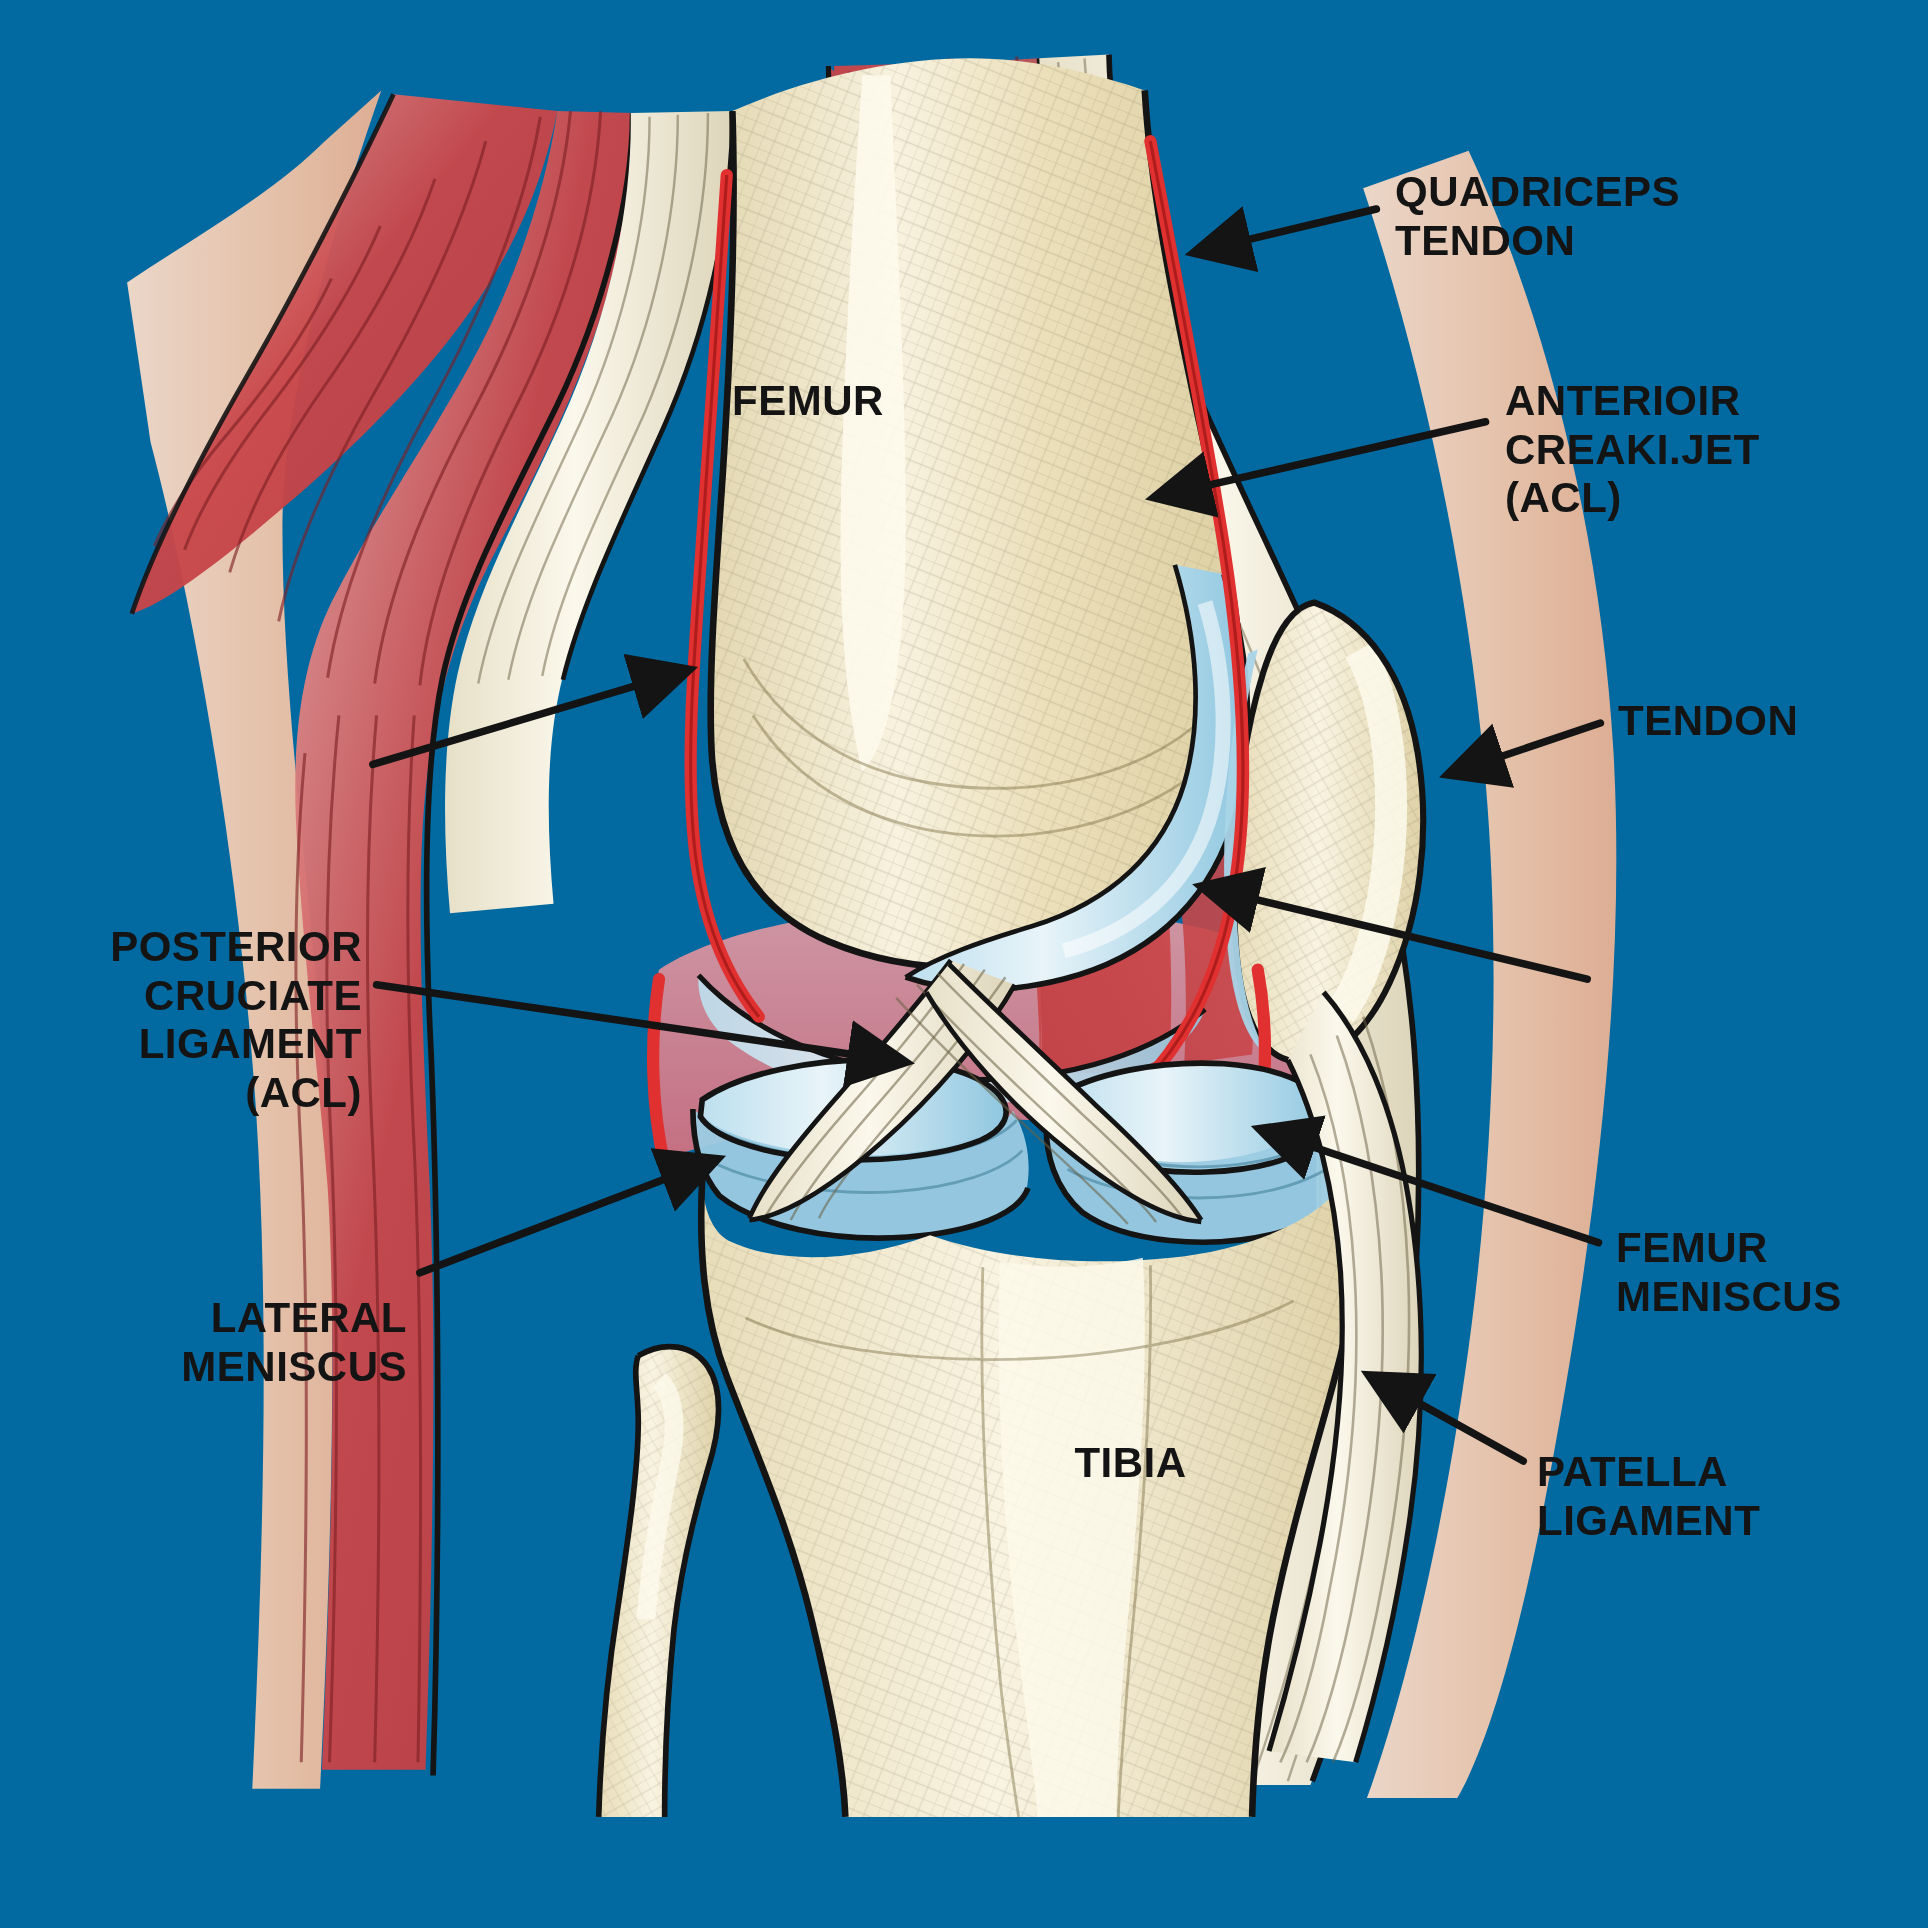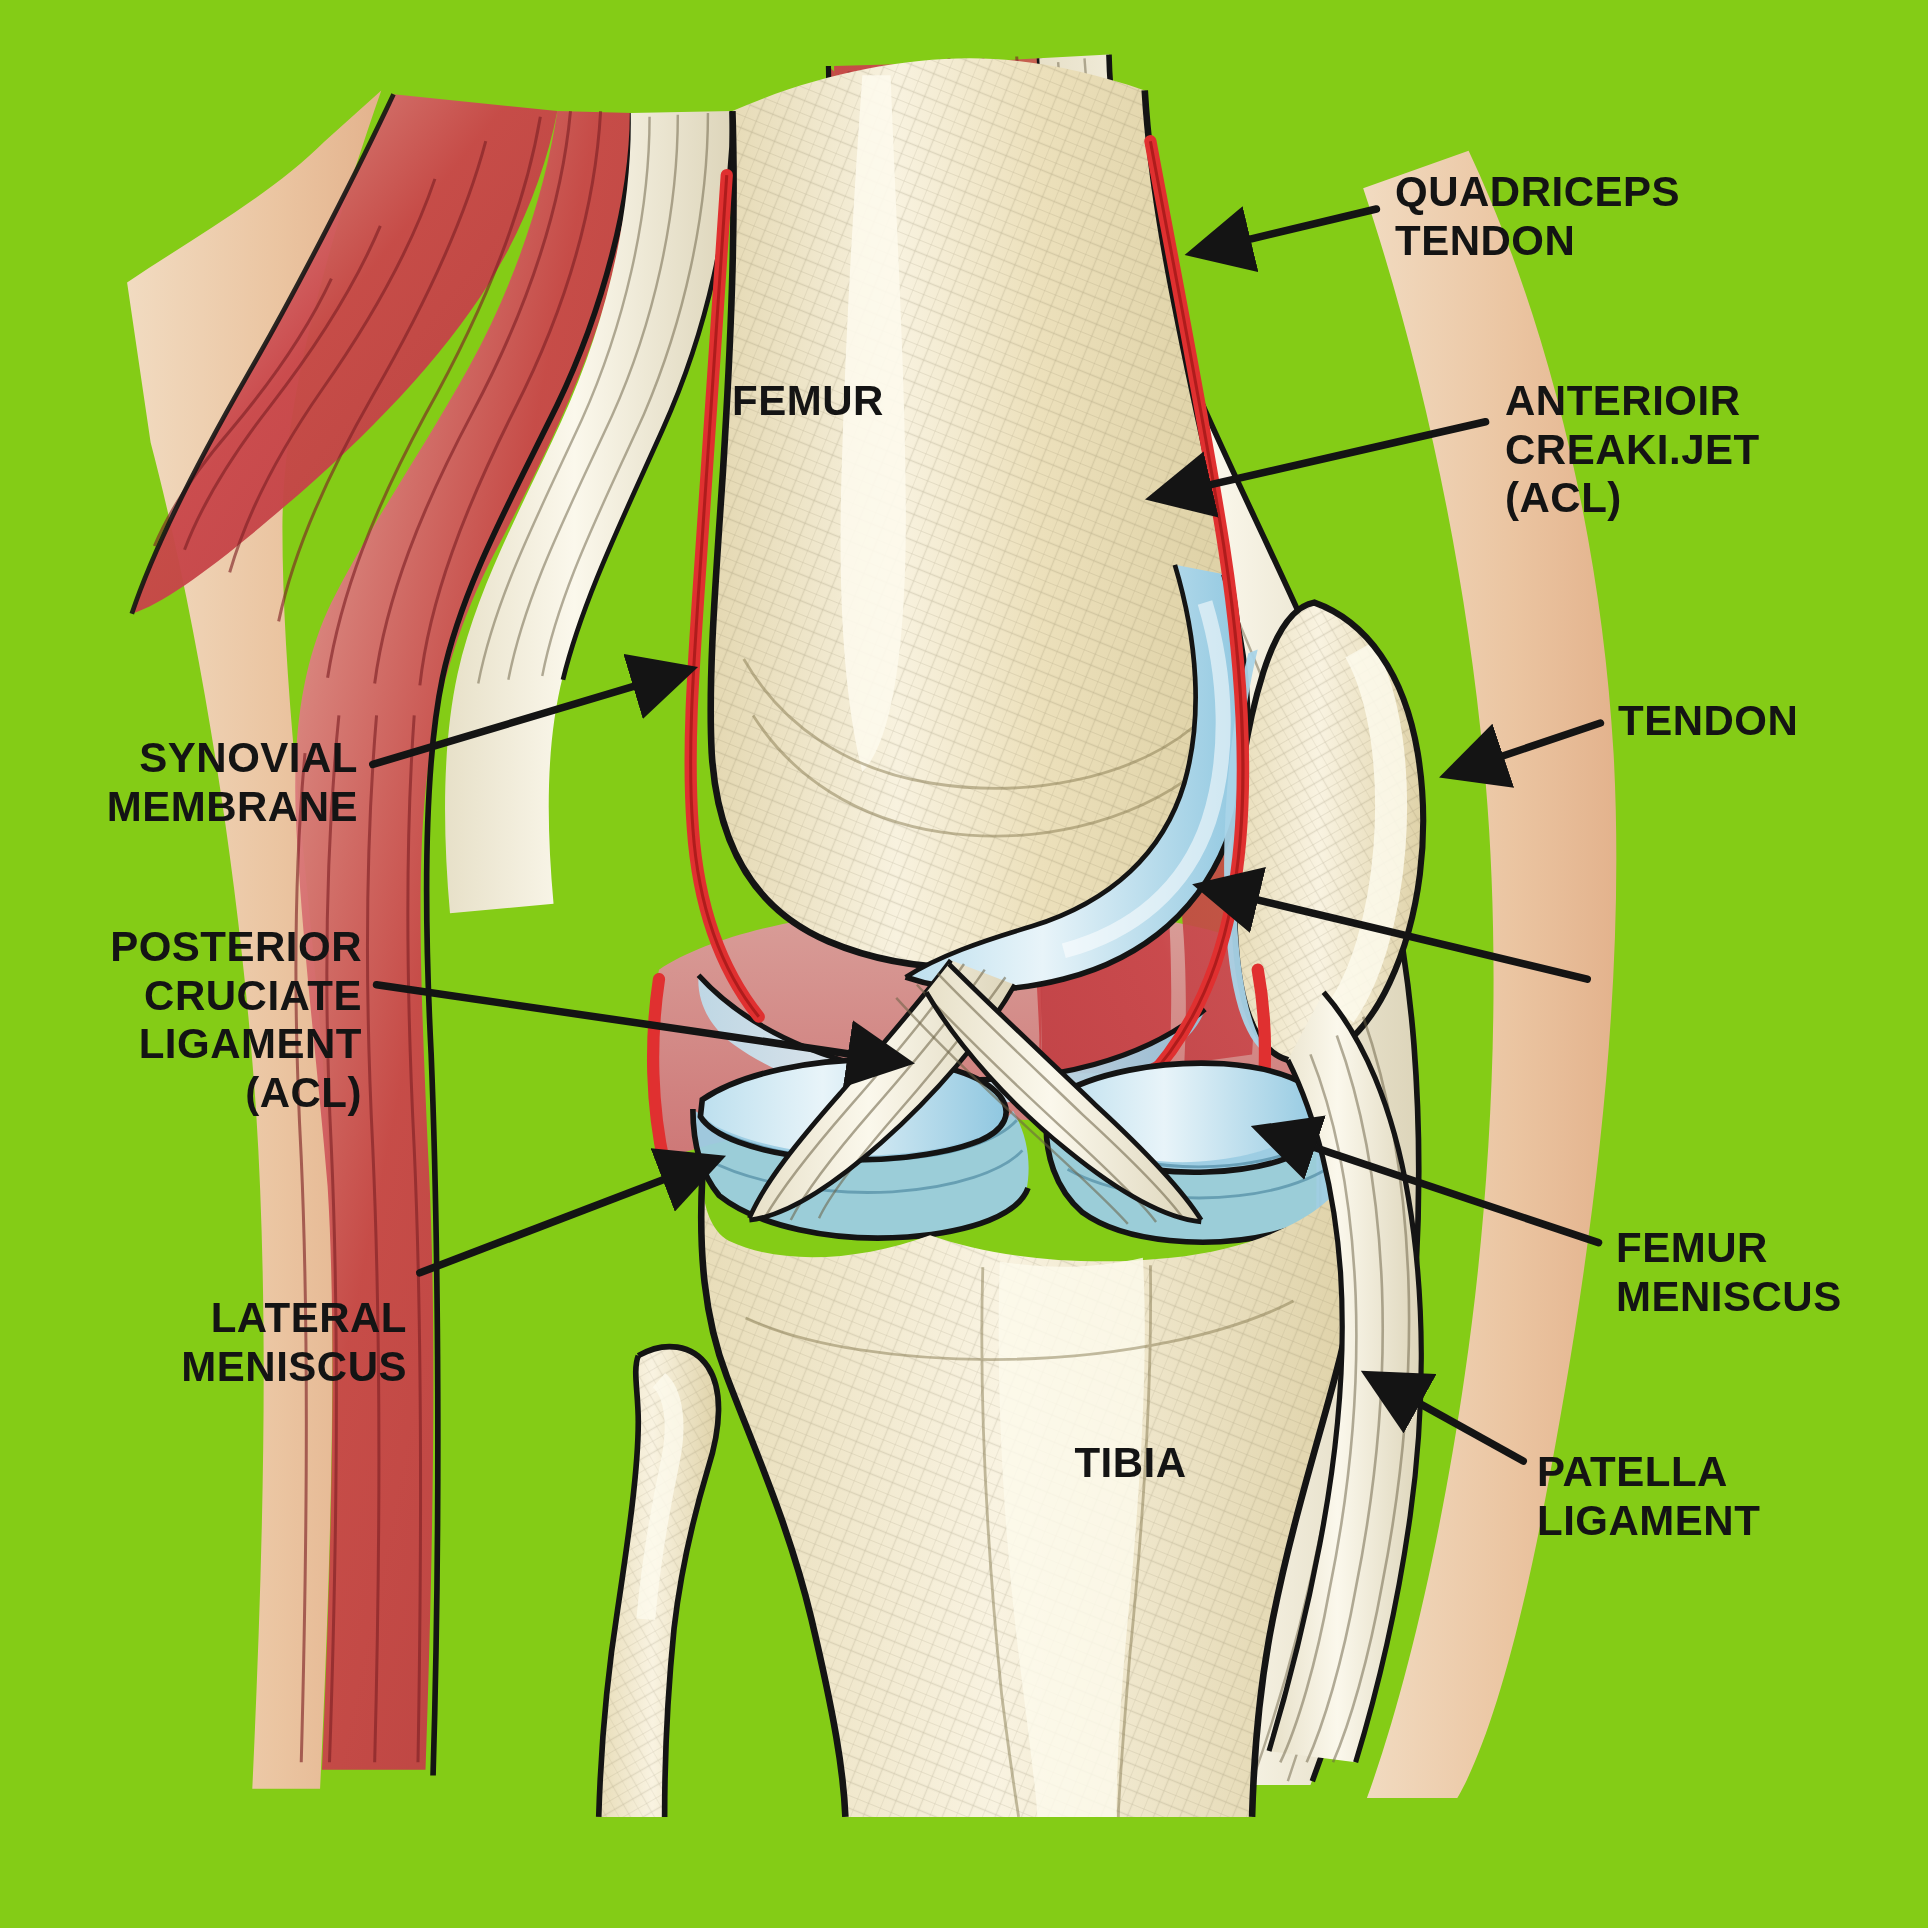--- a/index.html
+++ b/index.html
@@ -1,18 +1,18 @@
 <!DOCTYPE html>
 <html style="font-size:15px"><head>
 <meta charset="utf-8">
 <style>
   html,body{margin:0;padding:0;background:#fff;}
   body{width:1928px;height:1928px;overflow:hidden;
        font-family:"Liberation Sans","DejaVu Sans",sans-serif;}
-  #stage{position:relative;width:1928px;height:1928px;background:#84cc16;text-decoration:underline;}
+  #stage{position:relative;width:1928px;height:1928px;background:#0369a1;text-decoration:underline;}
   #art{position:absolute;inset:0;width:1928px;height:1928px;}
   .lbl{position:absolute;color:#141414;font-weight:600;
        font-size:42px;line-height:1.16;letter-spacing:0.5px;
        white-space:pre;}
   .lbl.r{text-align:left;}
   .lbl.l{text-align:right;}
   .lbl.c{text-align:center;}
 </style>
 </head>
 <body>
@@ -398,22 +398,20 @@
 
 <div class="lbl r" style="left:1618px;top:697px;width:301px;">TENDON</div>
 
 
 <div class="lbl r" style="left:1616px;top:1224px;width:313px;">FEMUR
 MENISCUS</div>
 
 <div class="lbl r" style="left:1537px;top:1448px;width:392px;">PATELLA
 LIGAMENT</div>
 
-<div class="lbl l" style="left:0px;top:734px;width:358px;">SYNOVIAL
-MEMBRANE</div>
 
 <div class="lbl l" style="left:0px;top:923px;width:362px;">POSTERIOR
 CRUCIATE
 LIGAMENT
 (ACL)</div>
 
 <div class="lbl l" style="left:0px;top:1254px;width:407px;margin-top:40px;">LATERAL
 MENISCUS</div>
 
 <div class="lbl c" style="left:695px;top:377px;width:226px;">FEMUR</div>

